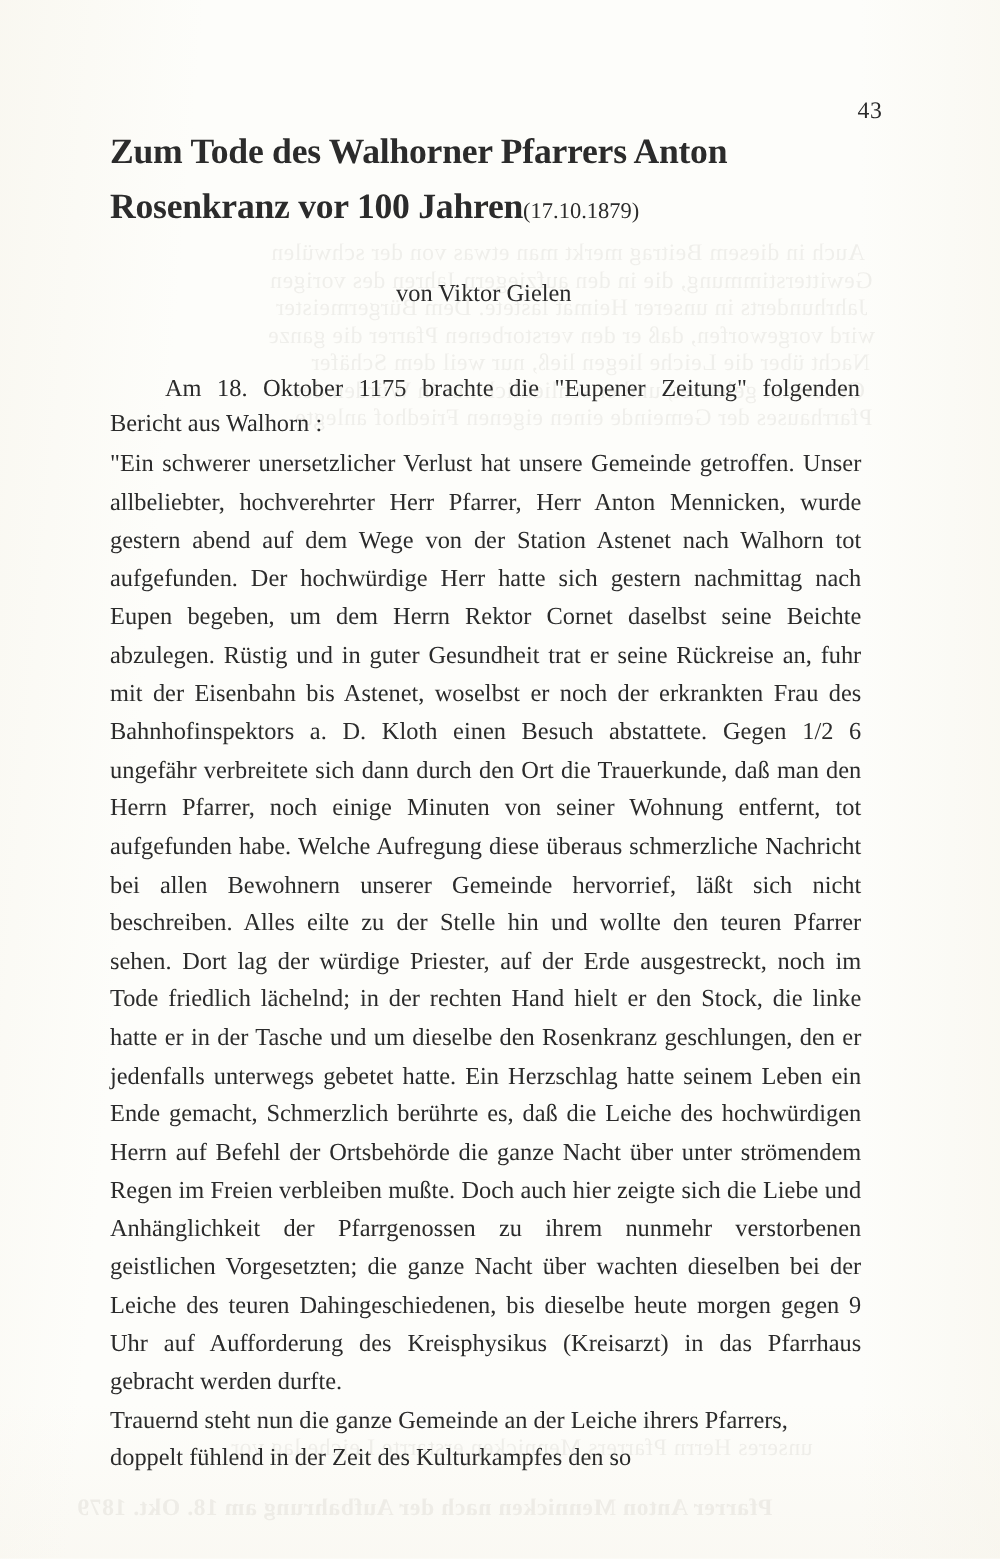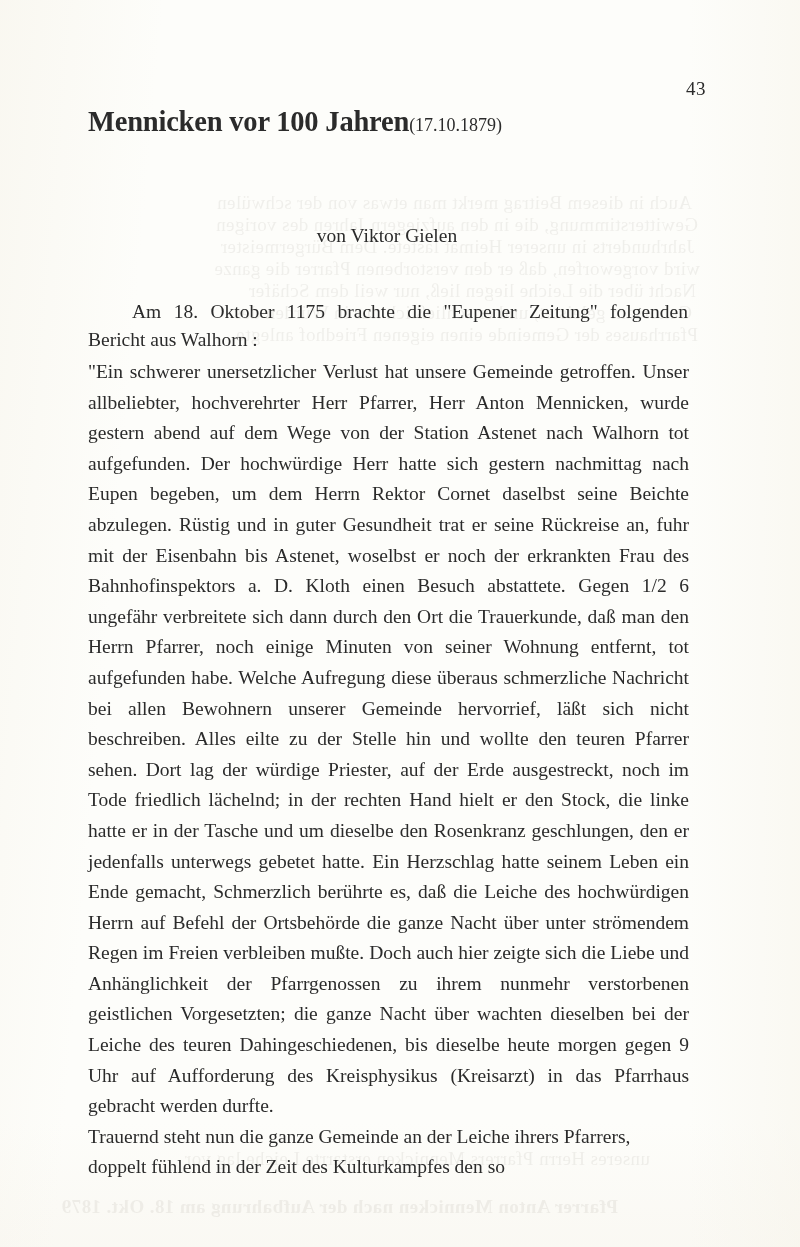--- a/index.html
+++ b/index.html
@@ -143,22 +143,23 @@
     <div class="bleed-line" style="top: 324px; left: 102px;">Pfarrhauses der Gemeinde einen eigenen Friedhof anlegte.</div>
     <div class="bleed-line bold" style="top: 1196px; left: 182px;">Pfarrer Anton Mennicken nach der Aufbahrung am 18. Okt. 1879</div>
     <div class="bleed-line" style="top: 1148px; left: 150px;">unseres Herrn Pfarrers Mennicken erstarrte Leiche lag vor</div>
   </div>
 
 <div class="page">
 
   <div class="folio">43</div>
 
   <div class="title-block">
+    <div class="title-line">Zum Tode des Walhorner Pfarrers Anton</div>
     <div class="title-line">
-      <span>Mennicken vor 100 Jahren</span><span class="date-paren">(17.10.1879)</span>
+      <span>Rosenkranz vor 100 Jahren</span><span class="date-paren">(17.10.1879)</span>
     </div>
   </div>
 
   <div class="byline">von Viktor Gielen</div>
 
   <div class="intro">Am 18. Oktober 1175 brachte die "Eupener Zeitung" folgenden Bericht aus Walhorn :</div>
 
   <div class="quote">
     <p>"Ein schwerer unersetzlicher Verlust hat unsere Gemeinde getroffen. Unser allbeliebter, hochverehrter Herr Pfarrer, Herr Anton Mennicken, wurde gestern abend auf dem Wege von der Station Astenet nach Walhorn tot aufgefunden. Der hochwürdige Herr hatte sich gestern nachmittag nach Eupen begeben, um dem Herrn Rektor Cornet daselbst seine Beichte abzulegen. Rüstig und in guter Gesundheit trat er seine Rückreise an, fuhr mit der Eisenbahn bis Astenet, woselbst er noch der erkrankten Frau des Bahnhofinspektors a. D. Kloth einen Besuch abstattete. Gegen 1/2 6 ungefähr verbreitete sich dann durch den Ort die Trauerkunde, daß man den Herrn Pfarrer, noch einige Minuten von seiner Wohnung entfernt, tot aufgefunden habe. Welche Aufregung diese überaus schmerzliche Nachricht bei allen Bewohnern unserer Gemeinde hervorrief, läßt sich nicht beschreiben. Alles eilte zu der Stelle hin und wollte den teuren Pfarrer sehen. Dort lag der würdige Priester, auf der Erde ausgestreckt, noch im Tode friedlich lächelnd; in der rechten Hand hielt er den Stock, die linke hatte er in der Tasche und um dieselbe den Rosenkranz geschlungen, den er jedenfalls unterwegs gebetet hatte. Ein Herzschlag hatte seinem Leben ein Ende gemacht, Schmerzlich berührte es, daß die Leiche des hochwürdigen Herrn auf Befehl der Ortsbehörde die ganze Nacht über unter strömendem Regen im Freien verbleiben mußte. Doch auch hier zeigte sich die Liebe und Anhänglichkeit der Pfarrgenossen zu ihrem nunmehr verstorbenen geistlichen Vorgesetzten; die ganze Nacht über wachten dieselben bei der Leiche des teuren Dahingeschiedenen, bis dieselbe heute morgen gegen 9 Uhr auf Aufforderung des Kreisphysikus (Kreisarzt) in das Pfarrhaus gebracht werden durfte.</p>
     <p>Trauernd steht nun die ganze Gemeinde an der Leiche ihrers Pfarrers, doppelt fühlend in der Zeit des Kulturkampfes den so</p>

